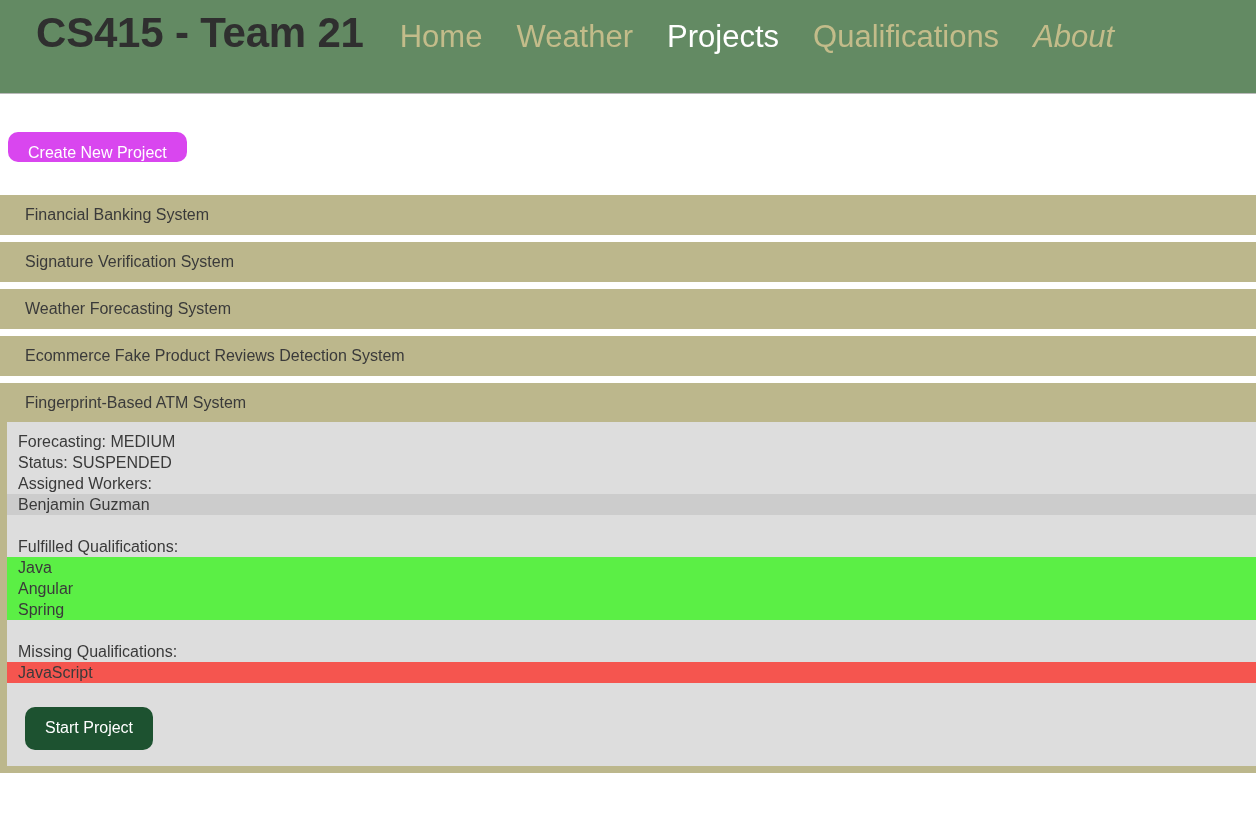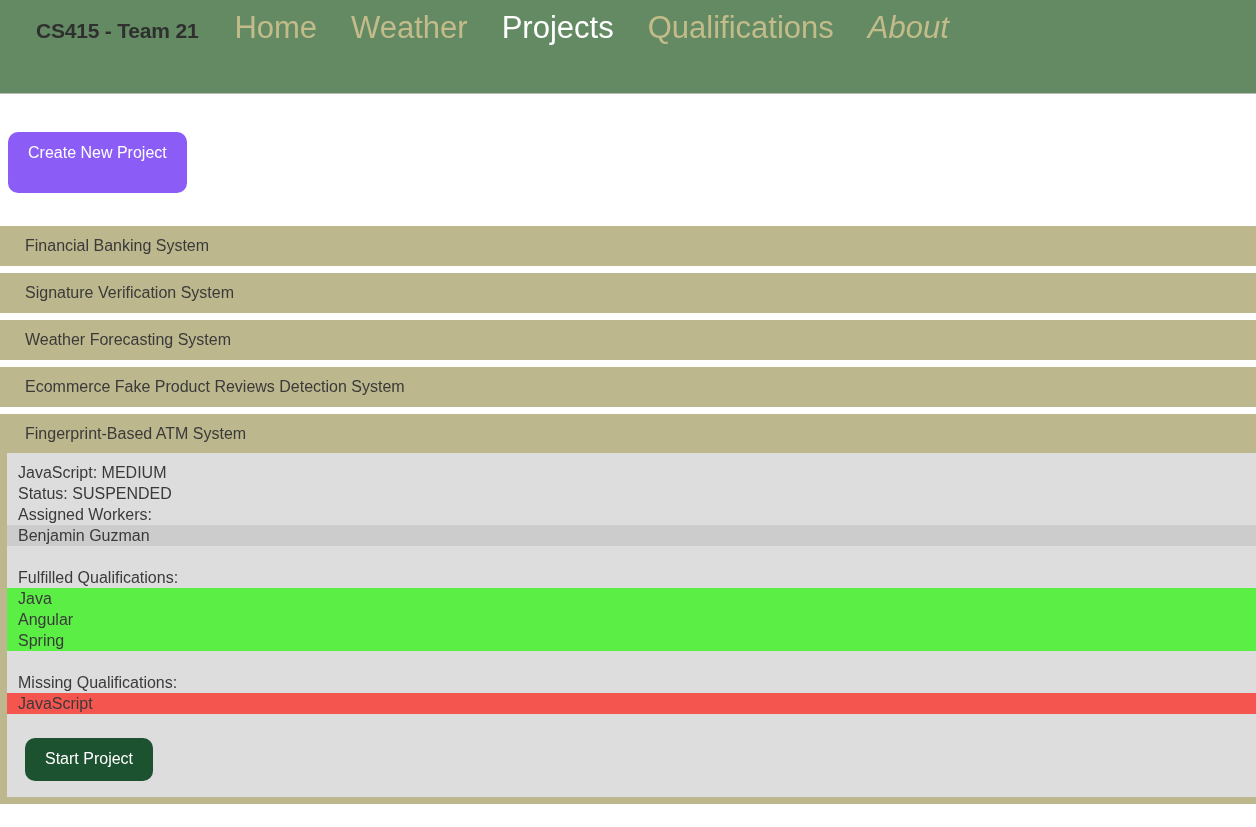--- a/index.html
+++ b/index.html
@@ -23,21 +23,21 @@
     align-items: flex-start;
     padding: 12px 0 0 0;
     white-space: nowrap;
   }
   .nav-inner {
     display: flex;
     align-items: baseline;
     padding-left: 36px;
   }
   .brand {
-    font-size: 21px;
+    font-size: 42px;
     font-weight: bold;
     color: #2f2f2f;
     letter-spacing: -0.2px;
     margin-right: 36px;
     line-height: 1;
   }
   .nav-links {
     display: flex;
     align-items: baseline;
   }
@@ -58,27 +58,27 @@
   
   .main {
     padding: 0;
   }
 
   .create-row {
     padding: 38px 0 0 8px;
   }
   .btn-green {
     display: inline-block;
-    background: #8b5cf6;
+    background: #d946ef;
     color: #ffffff;
     font-size: 16px;
     font-family: "Liberation Sans", sans-serif;
     border: none;
     border-radius: 10px;
-    padding: 13px 20px 32px 20px;
+    padding: 13px 20px 1px 20px;
     cursor: pointer;
     line-height: 1;
   }
 
   .accordion {
     margin-top: 33px;
     padding: 0 0 0 0;
   }
 
   .acc-item {
@@ -183,21 +183,21 @@
     <div class="acc-item">
       <div class="acc-header">Ecommerce Fake Product Reviews Detection System</div>
     </div>
 
     <div class="acc-item open">
       <div class="acc-header">Fingerprint-Based ATM System</div>
 
       <div class="acc-body-wrap">
         <div class="acc-body">
 
-          <div class="line">JavaScript: MEDIUM</div>
+          <div class="line">Forecasting: MEDIUM</div>
           <div class="line">Status: SUSPENDED</div>
           <div class="line">Assigned Workers:</div>
 
           <div class="band-workers">
             <div class="line">Benjamin Guzman</div>
           </div>
 
           <div class="spacer"></div>
 
           <div class="line">Fulfilled Qualifications:</div>

